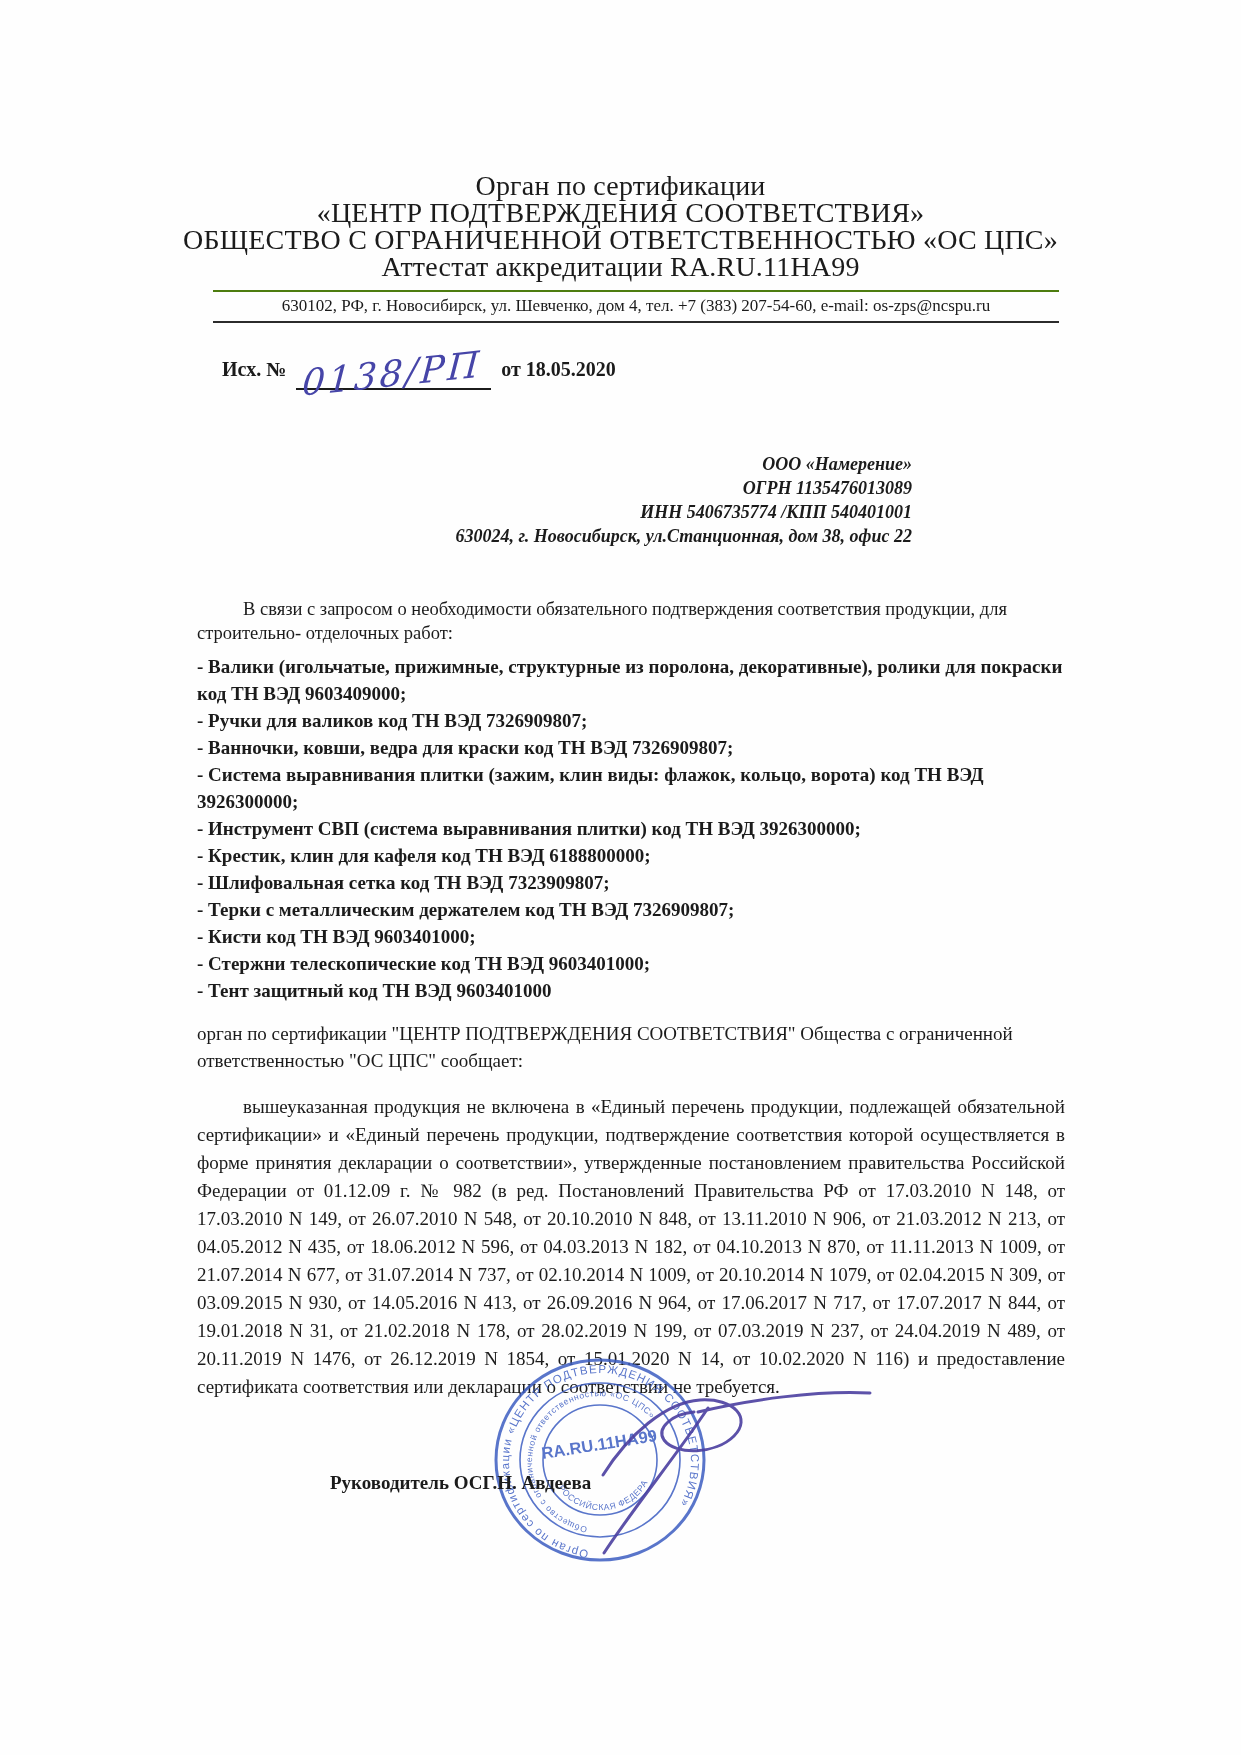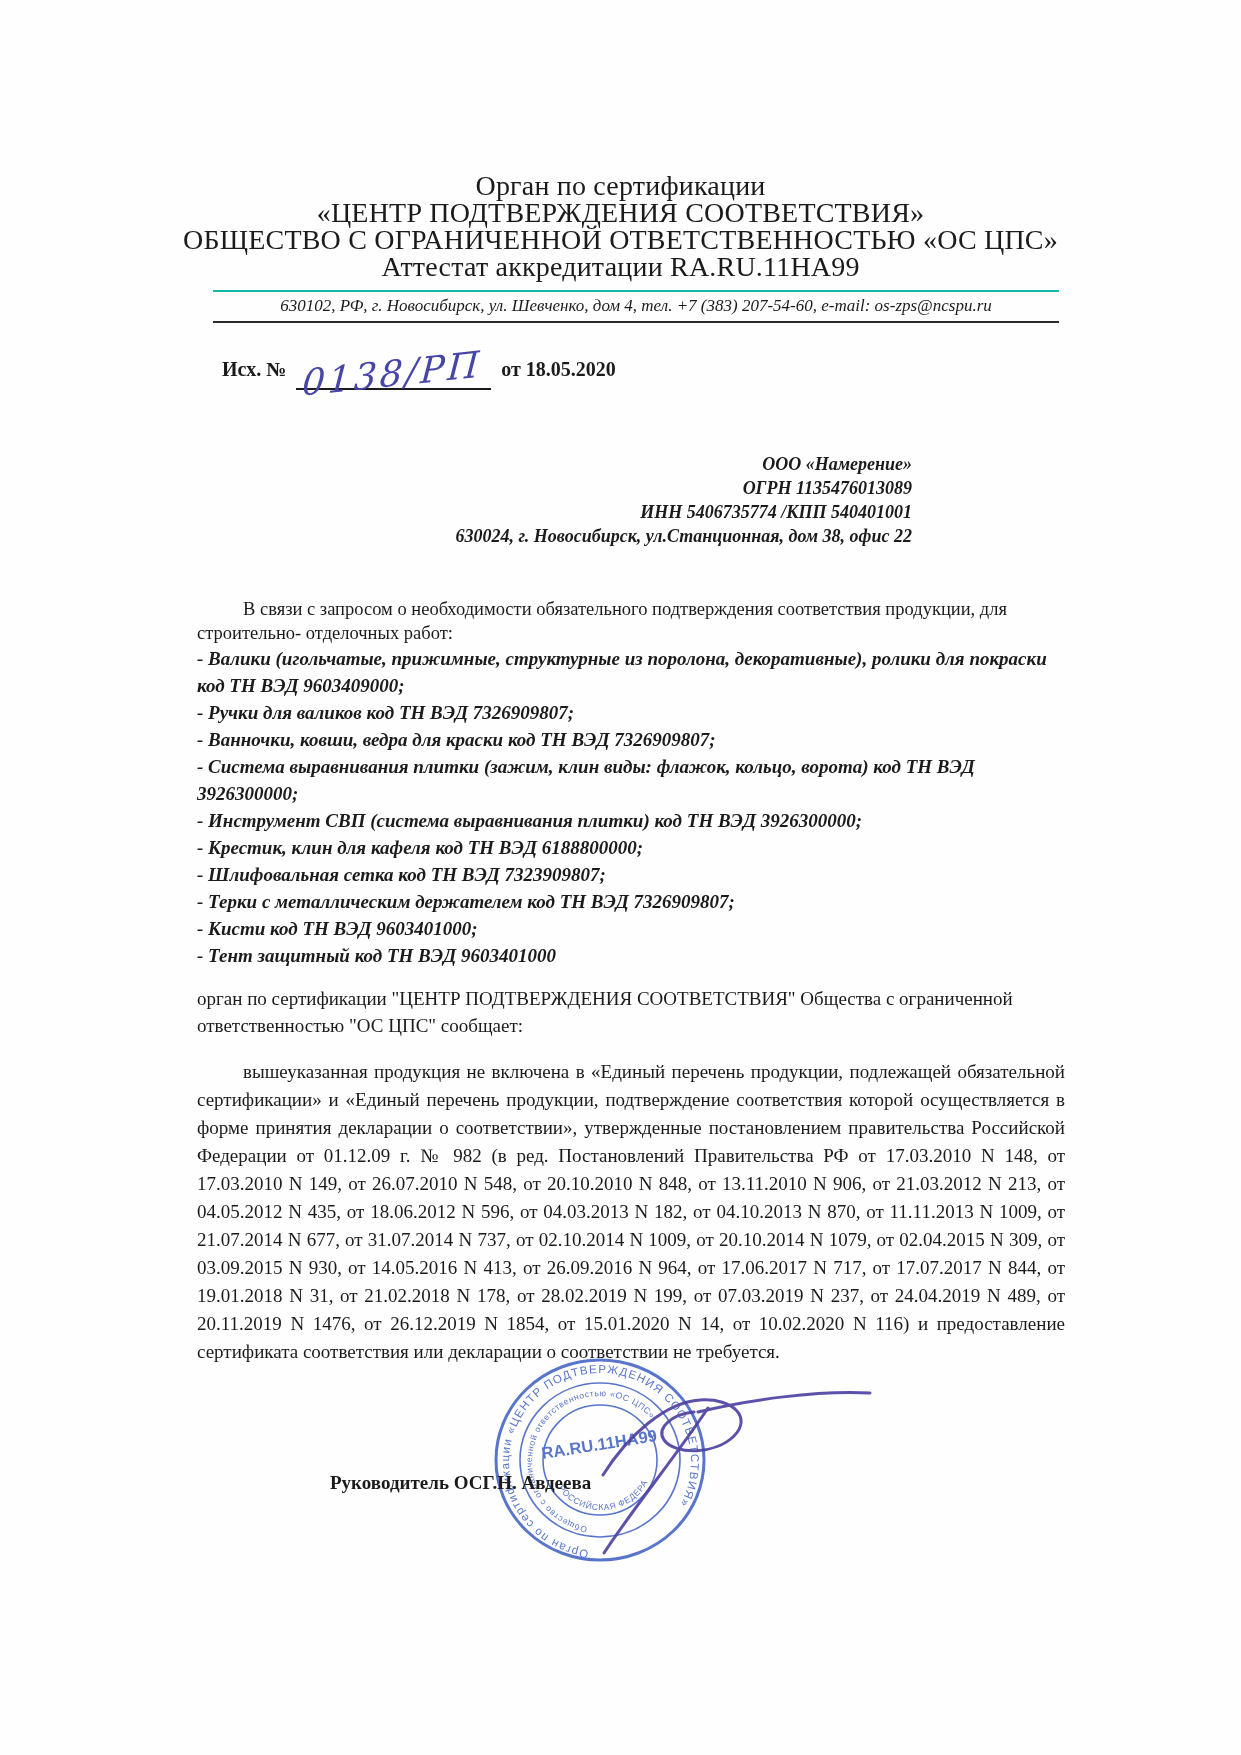--- a/index.html
+++ b/index.html
@@ -7,39 +7,39 @@
     width:1241px;height:1755px;position:relative;background:#fefefe;
     font-family:"Liberation Serif","DejaVu Serif",serif;color:#1b1b1b;
     overflow:hidden;
   }
   .abs{position:absolute;}
   
   .doc-header{top:172px;left:0;width:1241px;text-align:center;font-weight:400;
     font-size:28px;line-height:27px;letter-spacing:.2px;}
   
   .address-band{top:290px;left:213px;width:846px;text-align:center;
-    border-top:2px solid #14b8a6;border-bottom:2px solid #2b2b2b;
-    padding:4px 0 5px 0;font-size:17px;font-style:italic;}
+    border-top:2px solid #4d7c0f;border-bottom:2px solid #2b2b2b;
+    padding:4px 0 5px 0;font-size:17px;}
   
   .ref-row{top:350px;left:222px;display:flex;align-items:flex-start;gap:10px;}
   .ref-label,.ref-date{font-weight:700;font-size:20px;line-height:38px;}
   .hand-slot{display:inline-block;width:195px;border-bottom:2px solid #1b1b1b;
     text-align:center;height:38px;position:relative;}
   .handwriting{
     position:absolute;left:6px;bottom:-6px;display:inline-block;
     font-family:"DejaVu Serif",serif;font-style:italic;font-size:36px;
     color:#4645a8;transform:rotate(-6deg) skewX(-10deg);letter-spacing:3px;
     white-space:nowrap;}
   
   .recipient{top:452px;right:329px;text-align:right;font-weight:700;
     font-style:italic;font-size:18px;line-height:24px;}
   
   .main-col{top:597px;left:197px;width:868px;}
   .intro{font-size:18.5px;line-height:24px;text-indent:46px;margin:0;}
-  .products{margin-top:0;font-weight:700;font-style:italic;
+  .products{margin-top:8px;font-weight:700;
     font-size:19px;line-height:27px;}
   .statement-lead{margin-top:16px;font-size:19px;line-height:27px;}
   .statement-body{margin-top:0;font-size:19px;line-height:28px;
     text-align:justify;text-indent:46px;}
   
   .sign-row{top:1472px;left:197px;width:868px;display:flex;
     font-weight:700;font-size:19px;}
   .sign-role{margin-left:133px;}
   .sign-name{}
   
@@ -78,20 +78,21 @@
   <div class="products">
     <div>- Валики (игольчатые, прижимные, структурные из поролона, декоративные), ролики для покраски код ТН ВЭД 9603409000;</div>
     <div>- Ручки для валиков код ТН ВЭД 7326909807;</div>
     <div>- Ванночки, ковши, ведра для краски код ТН ВЭД 7326909807;</div>
     <div>- Система выравнивания плитки (зажим, клин виды: флажок, кольцо, ворота) код ТН ВЭД 3926300000;</div>
     <div>- Инструмент СВП (система выравнивания плитки) код ТН ВЭД 3926300000;</div>
     <div>- Крестик, клин для кафеля код ТН ВЭД 6188800000;</div>
     <div>- Шлифовальная сетка код ТН ВЭД 7323909807;</div>
     <div>- Терки с металлическим держателем код ТН ВЭД 7326909807;</div>
     <div>- Кисти код ТН ВЭД 9603401000;</div>
+    <div>- Стержни телескопические код ТН ВЭД 9603401000;</div>
     <div>- Тент защитный код ТН ВЭД 9603401000</div>
   </div>
   <p class="statement-lead">орган по сертификации "ЦЕНТР ПОДТВЕРЖДЕНИЯ СООТВЕТСТВИЯ" Общества с ограниченной ответственностью "ОС ЦПС" сообщает:</p>
   <p class="statement-body">вышеуказанная продукция не включена  в «Единый перечень продукции, подлежащей обязательной сертификации» и «Единый перечень продукции, подтверждение соответствия которой осуществляется в форме принятия декларации о соответствии», утвержденные постановлением правительства Российской Федерации от 01.12.09 г. № 982 (в ред. Постановлений Правительства РФ от 17.03.2010 N 148, от 17.03.2010 N 149, от 26.07.2010 N 548, от 20.10.2010 N 848, от 13.11.2010 N 906, от 21.03.2012 N 213, от 04.05.2012 N 435, от 18.06.2012 N 596, от 04.03.2013 N 182, от 04.10.2013 N 870, от 11.11.2013 N 1009, от 21.07.2014 N 677, от 31.07.2014 N 737, от 02.10.2014 N 1009, от 20.10.2014 N 1079, от 02.04.2015 N 309, от 03.09.2015 N 930, от 14.05.2016 N 413, от 26.09.2016 N 964, от 17.06.2017 N 717, от 17.07.2017 N 844, от 19.01.2018 N 31, от 21.02.2018 N 178, от 28.02.2019 N 199, от 07.03.2019 N 237, от 24.04.2019 N 489, от 20.11.2019 N 1476, от 26.12.2019 N 1854, от 15.01.2020 N 14, от 10.02.2020 N 116) и предоставление сертификата соответствия или декларации о соответствии не требуется.</p>
 </div>
 
 <svg class="abs stamp-svg" width="244" height="224" viewBox="0 0 244 224">
   <defs>
     <path id="ringOuterPath" d="M 122 203 A 91 89 0 1 1 122.01 203"></path>
     <path id="ringInnerPath" d="M 122 180 A 68 66 0 1 1 122.01 180"></path>

